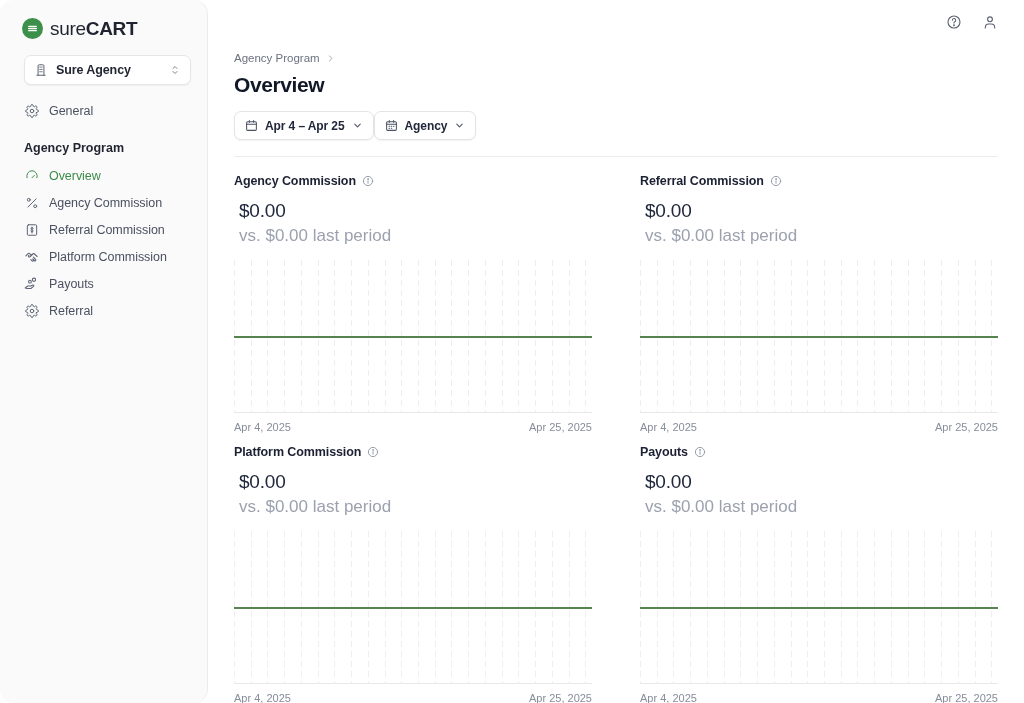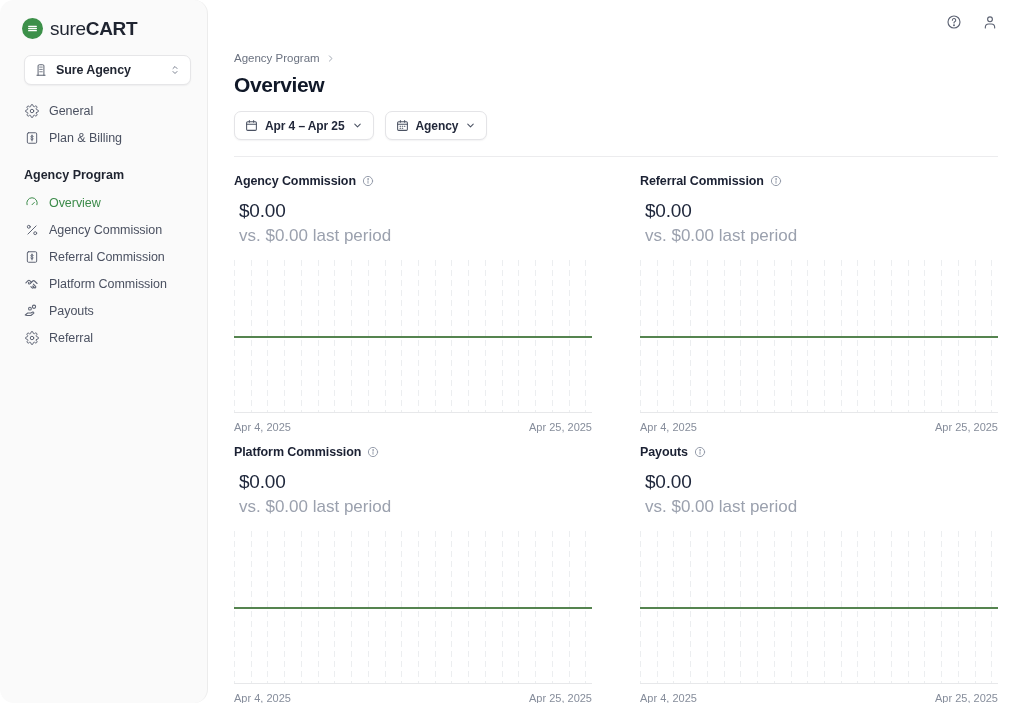--- a/index.html
+++ b/index.html
@@ -74,21 +74,21 @@
   }
   .topbar .tb-ico { cursor: pointer; display:flex; }
 
   .content { padding: 8px 26px 0 26px; }
   .breadcrumb { display: flex; align-items: center; gap: 6px; font-size: 11.5px; color: #6b7280; }
   .breadcrumb .crumb { cursor: pointer; }
   .page-title {
     font-size: 21px; font-weight: 700; color: #101828;
     margin-top: 9px; letter-spacing: -0.4px;
   }
-  .filters { display: flex; gap: 11px; margin-top: 14px; }
+  .filters { display: flex; margin-top: 14px; }
   .filter-btn {
     height: 29px; background: #fff;
     border: 1px solid #e4e4e7; border-radius: 7px;
     display: flex; align-items: center; gap: 7px;
     padding: 0 10px;
     font-size: 12px; font-weight: 700; color: #22283a;
     box-shadow: 0 1px 1.5px rgba(16,24,40,0.05);
     cursor: pointer; letter-spacing: -0.1px;
   }
   .divider { height: 1px; background: #ececee; margin-top: 16px; }
@@ -165,30 +165,20 @@
         <span class="ico">
           <svg width="14" height="14" viewBox="0 0 24 24" fill="none" stroke="#5d6373" stroke-width="1.7" stroke-linecap="round" stroke-linejoin="round">
             <circle cx="12" cy="12" r="3"></circle>
             <path d="M19.4 15a1.6 1.6 0 0 0 .3 1.8l.1.1a2 2 0 1 1-2.8 2.8l-.1-.1a1.6 1.6 0 0 0-1.8-.3 1.6 1.6 0 0 0-1 1.5V21a2 2 0 1 1-4 0v-.1a1.6 1.6 0 0 0-1-1.5 1.6 1.6 0 0 0-1.8.3l-.1.1a2 2 0 1 1-2.8-2.8l.1-.1a1.6 1.6 0 0 0 .3-1.8 1.6 1.6 0 0 0-1.5-1H3a2 2 0 1 1 0-4h.1a1.6 1.6 0 0 0 1.5-1 1.6 1.6 0 0 0-.3-1.8l-.1-.1a2 2 0 1 1 2.8-2.8l.1.1a1.6 1.6 0 0 0 1.8.3H9a1.6 1.6 0 0 0 1-1.5V3a2 2 0 1 1 4 0v.1a1.6 1.6 0 0 0 1 1.5 1.6 1.6 0 0 0 1.8-.3l.1-.1a2 2 0 1 1 2.8 2.8l-.1.1a1.6 1.6 0 0 0-.3 1.8V9a1.6 1.6 0 0 0 1.5 1H21a2 2 0 1 1 0 4h-.1a1.6 1.6 0 0 0-1.5 1z"></path>
           </svg>
         </span>
         <span>General</span>
       </div>
 
 
-      <div class="nav-item">
-        <span class="ico">
-          <svg width="14" height="14" viewBox="0 0 24 24" fill="none" stroke="#5d6373" stroke-width="1.7" stroke-linecap="round" stroke-linejoin="round">
-            <rect x="4" y="3" width="16" height="18" rx="2"></rect>
-              <path d="M12 7v10"></path>
-            <path d="M14 9.5a2 2 0 0 0-2-1.5h-.2a1.8 1.8 0 0 0-.3 3.5l1 .2a1.8 1.8 0 0 1-.3 3.5H12a2 2 0 0 1-2-1.5"></path>
-          </svg>
-        </span>
-        <span>Plan &amp; Billing</span>
-      </div>
 
       <div class="nav-group-title">Agency Program</div>
 
       <div class="nav-item active">
         <span class="ico">
           <svg width="14" height="14" viewBox="0 0 24 24" fill="none" stroke="#3c8b4a" stroke-width="1.7" stroke-linecap="round" stroke-linejoin="round">
             <path d="M3.5 15a9 9 0 1 1 17 0"></path>
               <path d="M12 15l4-4"></path>
           </svg>
         </span>

